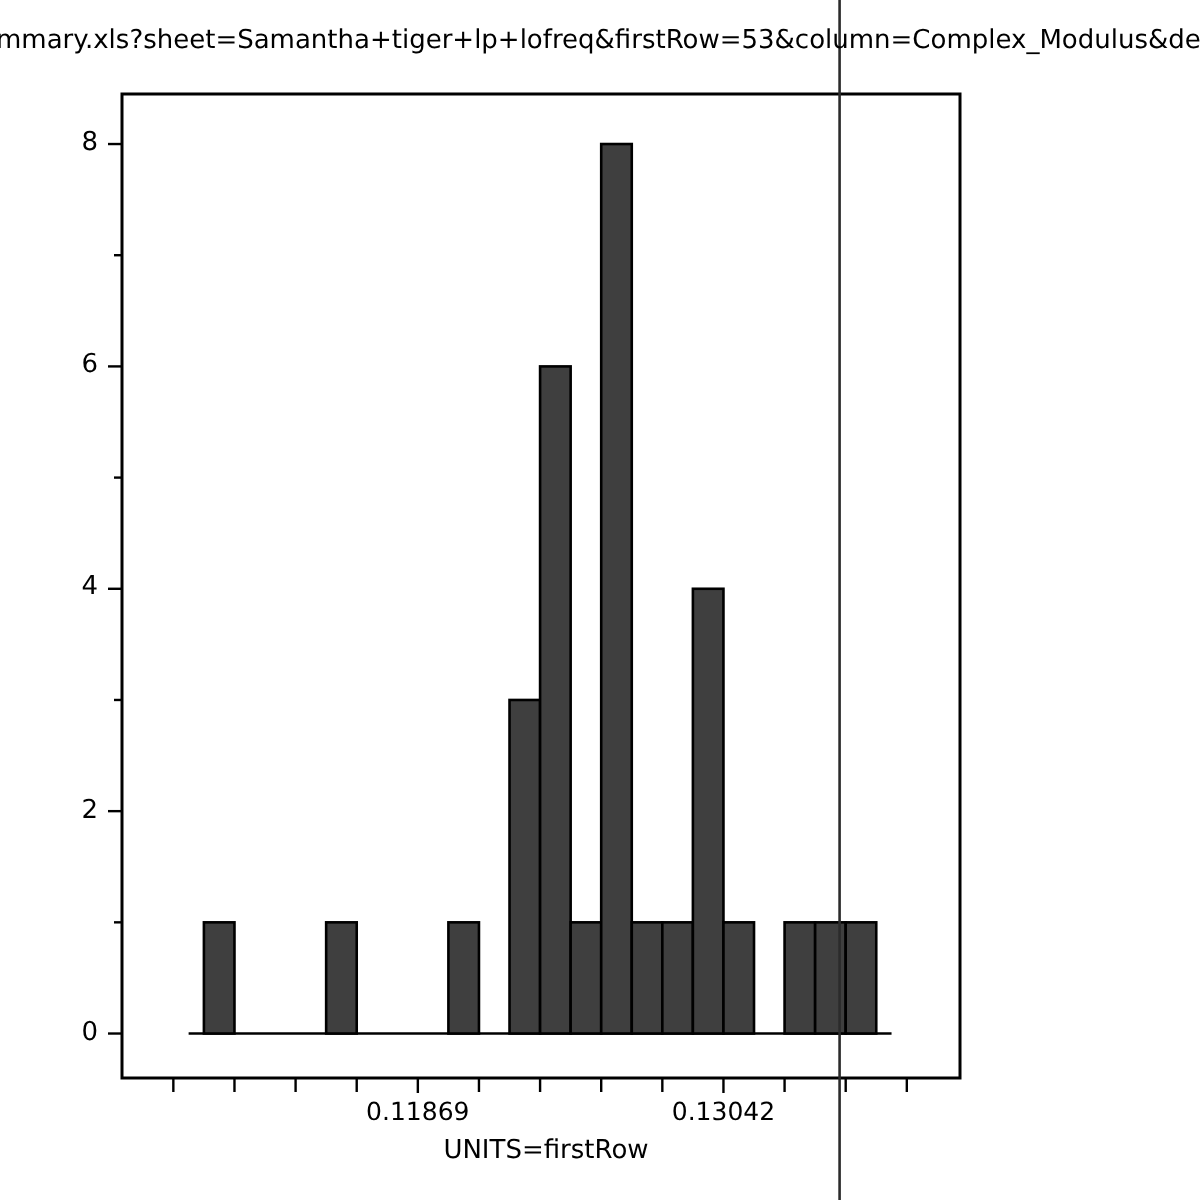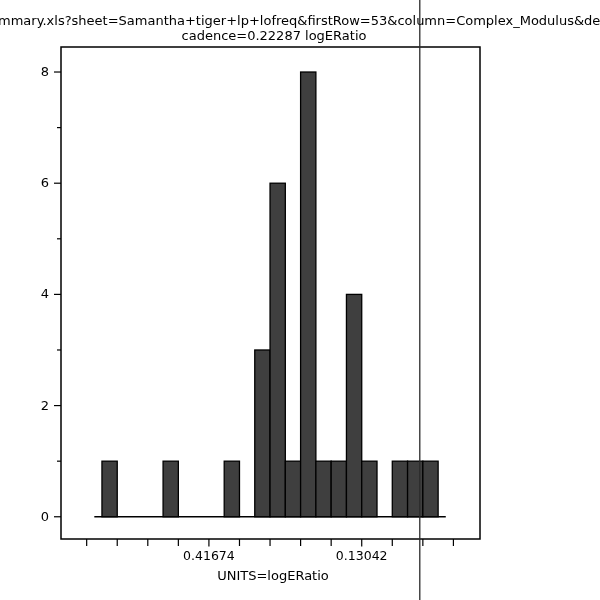--- a/index.html
+++ b/index.html
@@ -109,27 +109,26 @@
       <line x1="54" y1="72.01694915254234" x2="61" y2="72.01694915254234" stroke="#000000" stroke-width="1.2"></line>
       <line x1="57" y1="461.1694915254237" x2="61" y2="461.1694915254237" stroke="#000000" stroke-width="1.2"></line>
       <line x1="57" y1="349.9830508474576" x2="61" y2="349.9830508474576" stroke="#000000" stroke-width="1.2"></line>
       <line x1="57" y1="238.7966101694915" x2="61" y2="238.7966101694915" stroke="#000000" stroke-width="1.2"></line>
       <line x1="57" y1="127.61016949152538" x2="61" y2="127.61016949152538" stroke="#000000" stroke-width="1.2"></line>
       <line x1="419.79358132754874" y1="0" x2="419.79358132754874" y2="600" stroke="#2b2b2b" stroke-width="1.3"></line>
     </svg>
 
   <div class="title-line1">mmary.xls?sheet=Samantha+tiger+lp+lofreq&amp;firstRow=53&amp;column=Complex_Modulus&amp;depende</div>
 
-  <div class="title-line2">cadence=0.22287 logERatio</div>
 
   <div id="labels-layer">
-      <div class="xtick-label" style="left: 208.918px;">0.41674</div>
+      <div class="xtick-label" style="left: 208.918px;">0.11869</div>
       <div class="xtick-label" style="left: 361.726px;">0.13042</div>
       <div class="ytick-label" style="top: 508.763px;">0</div>
       <div class="ytick-label" style="top: 397.576px;">2</div>
       <div class="ytick-label" style="top: 286.39px;">4</div>
       <div class="ytick-label" style="top: 175.203px;">6</div>
       <div class="ytick-label" style="top: 64.0169px;">8</div>
     </div>
 
-  <div class="x-axis-title">UNITS=logERatio</div>
+  <div class="x-axis-title">UNITS=firstRow</div>
 
 </div>
 
 </body></html>

